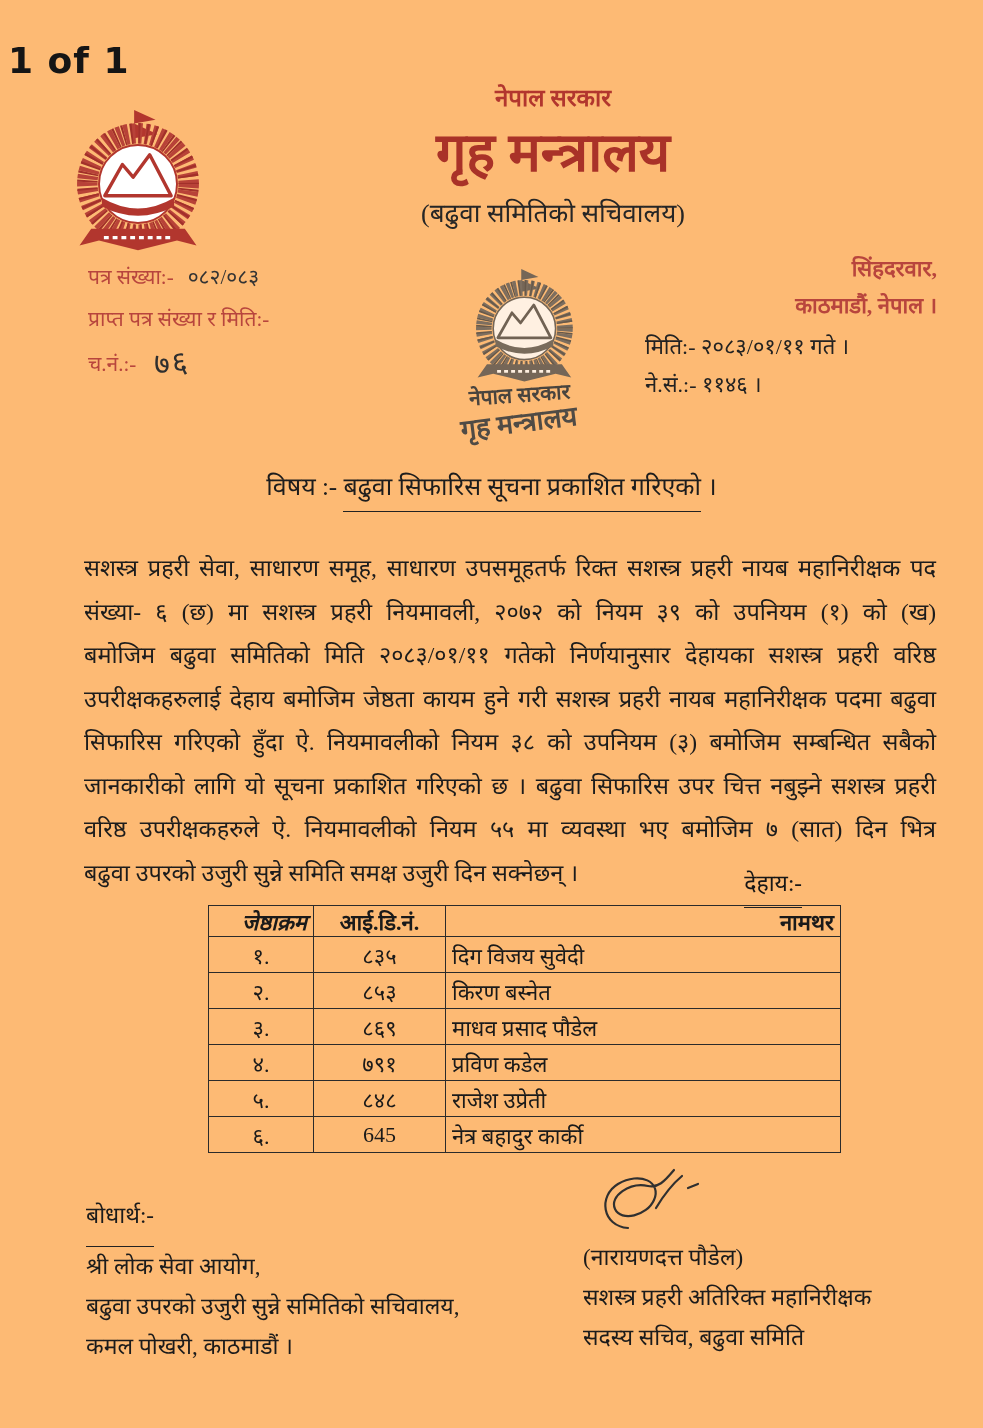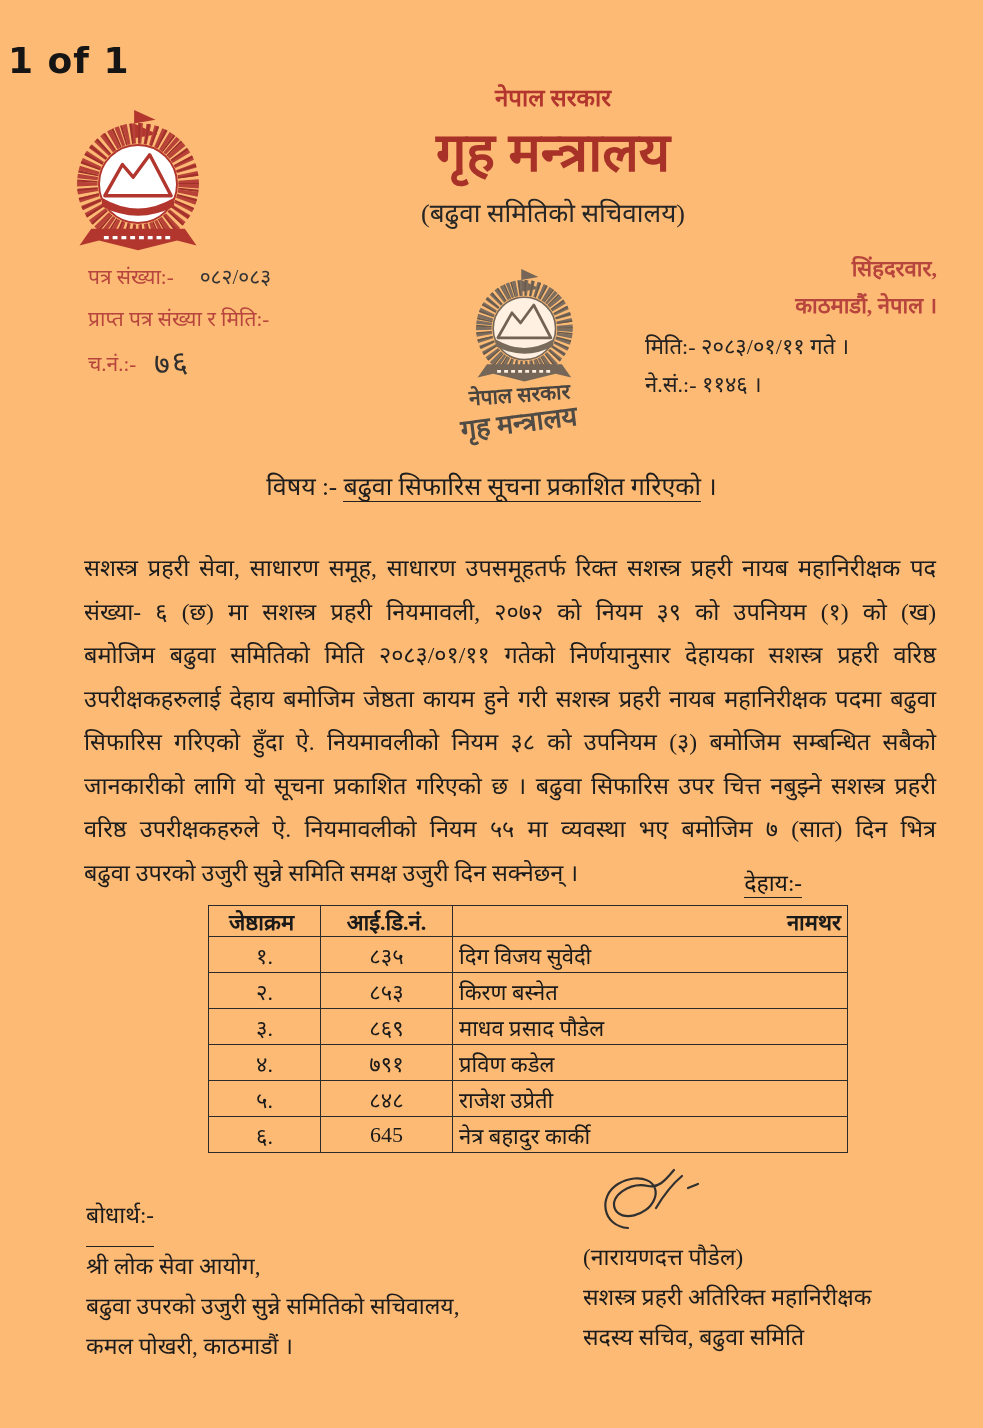--- a/index.html
+++ b/index.html
@@ -19,56 +19,56 @@
 
   
   .letterhead { left:353px; top:80px; width:400px; text-align:center; }
   .lh-gov { font-size:24px; font-weight:bold; color:#b2362e; }
   .lh-ministry { font-size:54px; font-weight:bold; color:#a93228; margin-top:12px; line-height:1.05; }
   .lh-secretariat { font-size:26px; color:#262626; margin-top:12px; }
 
   
   .ref-left { left:62px; top:256px; width:330px; font-size:21px; line-height:42px; }
   .red { color:#b8453d;margin-left:26px; }
-  .ref-val { margin-left:26px; color:#333; }
+  .ref-val { margin-left:14px; color:#333; }
   .handwritten {
     display:inline-block; margin-left:18px; font-size:30px; color:#2f2f2f;
     transform:rotate(-5deg) translateY(2px); letter-spacing:2px;
   }
 
   
   .ref-right { left:645px; top:250px; width:292px; font-size:22px; }
   .ref-right .addr { text-align:right; color:#b8453d; line-height:37px; font-weight:bold; }
   .ref-right .dates { text-align:left; color:#222; line-height:38px; margin-top:4px; }
 
   
   .emblem-red { left:60px; top:106px; width:156px; height:156px; }
   .stamp { left:425px; top:264px; width:190px; height:182px; opacity:.92; }
 
   
   .subject { left:0; top:468px; width:100%; text-align:center; font-size:25px; color:#1d1d1d; }
-  .u { border-bottom:1.6px solid #222; padding-bottom:1px; }
+  .u { border-bottom:1.6px solid #222; padding-bottom:11px; }
 
   
   .body-text { left:84px; top:547px; width:852px; font-size:23.5px; color:#1c1c1c; }
   .body-line { line-height:43.5px; text-align:justify; text-align-last:justify; }
   .body-line.last { text-align-last:left; }
 
   
   .dehaya { left:208px; top:866px; width:594px; text-align:right; font-size:23px; color:#161616; }
   .senior-table { left:208px; top:905px; border-collapse:collapse; table-layout:fixed; }
   .senior-table td, .senior-table th {
     border:1.8px solid #2b2b2b; font-size:22px; color:#1a1a1a;
     padding:0 6px; height:35px; overflow:hidden; white-space:nowrap;
   }
   .senior-table th { height:30px; font-weight:bold; }
   .col-sn  { width:85px;  text-align:center; }
   .col-id  { width:119px; text-align:center; }
   .col-nm  { width:382px; text-align:left; padding-left:10px; }
-  .senior-table th.col-sn { text-align:left; padding-left:20px; }
+  .senior-table th.col-sn { text-align:right; padding-left:13px;font-style:italic; }
   .senior-table th.col-nm { text-align:right; }
 
   
   .cc-block { left:86px; top:1196px; font-size:23px; line-height:40px; color:#1b1b1b; }
   .cc-label { display:inline-block; border-bottom:1.6px solid #222; padding-bottom:10px; }
   .sig-block { left:583px; top:1238px; font-size:23px; line-height:40px; color:#1b1b1b; }
   .sig-scribble { left:594px; top:1164px; width:118px; height:84px; }
 </style>
 </head>
 <body>

